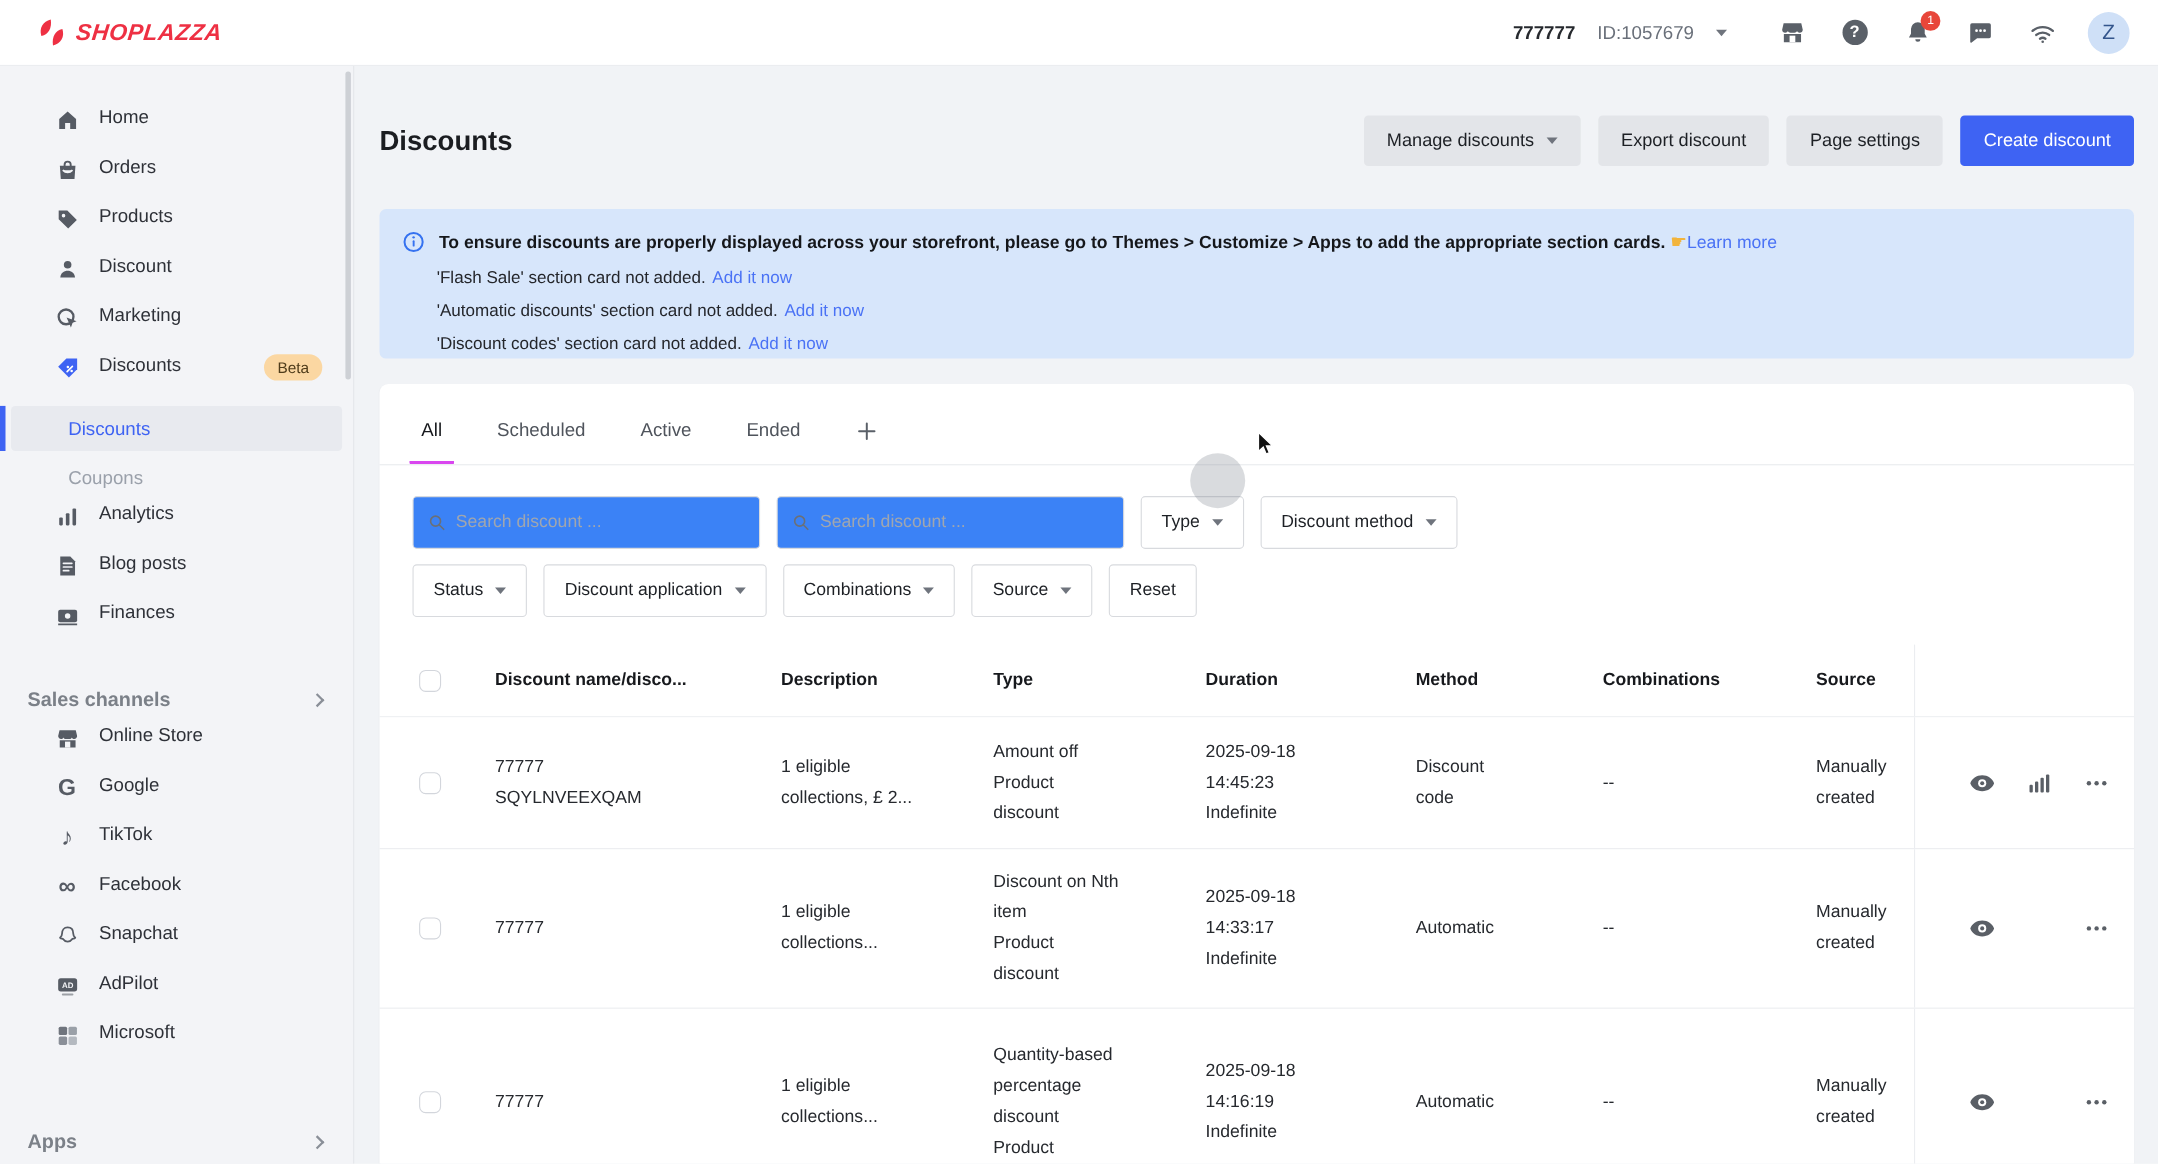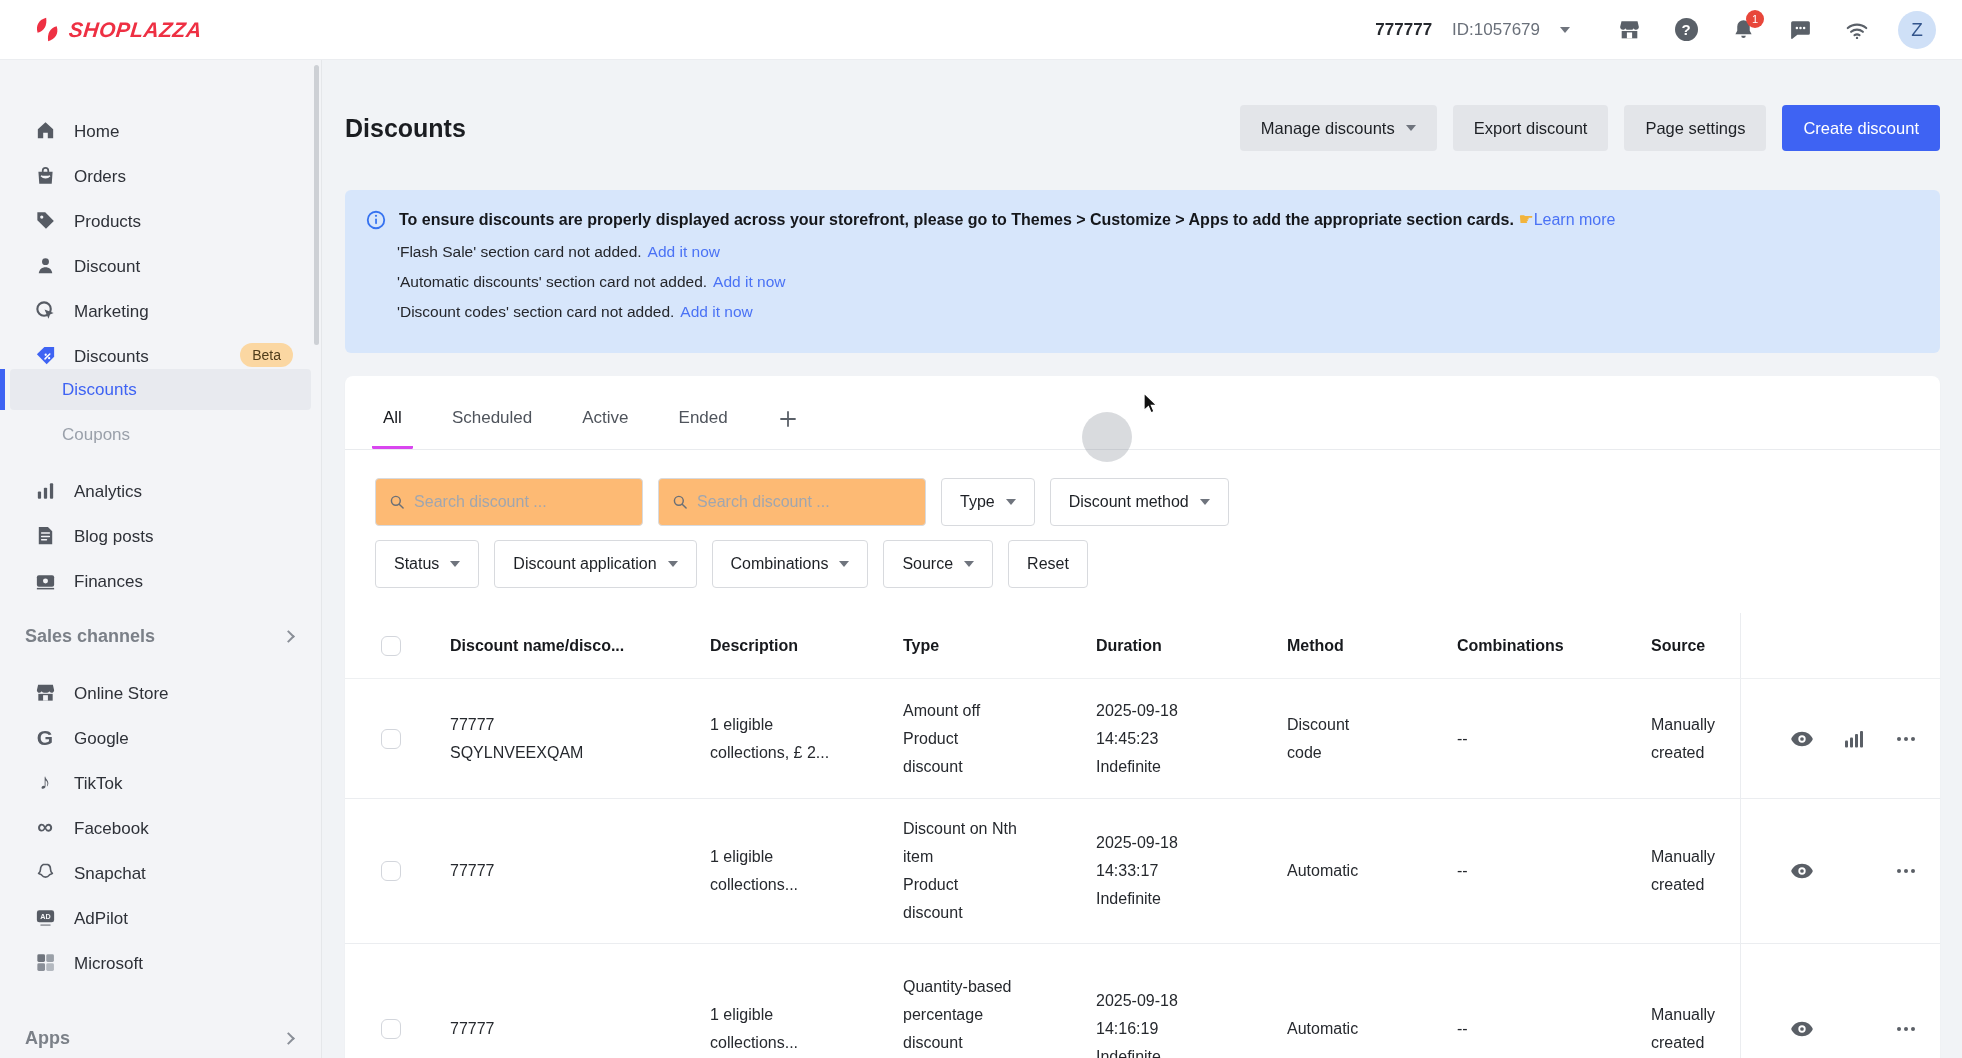--- a/index.html
+++ b/index.html
@@ -20,61 +20,61 @@
   .store-id{font-size:17px;color:#6a707a;}
   .caret{display:inline-block;width:0;height:0;border-left:5px solid transparent;border-right:5px solid transparent;border-top:6px solid #6f747d;}
   .top-icons{display:flex;align-items:center;gap:31px;}
   .icon-btn{position:relative;width:26px;height:26px;display:flex;align-items:center;justify-content:center;color:#5a6068;cursor:pointer;}
   .help-circle{width:23px;height:23px;border-radius:50%;background:#5a6068;color:#fff;display:flex;align-items:center;justify-content:center;font-size:15px;font-weight:700;}
   .badge{position:absolute;top:-7px;right:-8px;min-width:18px;height:18px;border-radius:9px;background:#e8463a;color:#fff;font-size:11px;display:flex;align-items:center;justify-content:center;padding:0 4px;}
   .avatar{width:38px;height:38px;border-radius:50%;background:#cfe0f7;color:#33558c;font-size:19px;font-weight:500;display:flex;align-items:center;justify-content:center;margin-left:28px;cursor:pointer;}
   
   .sidebar{position:absolute;top:60px;left:0;bottom:0;width:322px;background:#f3f4f7;border-right:1px solid #e5e7ea;padding-top:37px;overflow:hidden;}
   .sb-scroll{position:absolute;top:5px;right:2px;width:5px;height:280px;border-radius:3px;background:#cdd0d5;}
-  .nav-item{height:45px;display:flex;align-items:flex-end;padding-left:33px;gap:17px;font-size:17px;color:#2e3138;cursor:pointer;}
+  .nav-item{height:45px;display:flex;align-items:flex-start;padding-left:49px;gap:17px;font-size:17px;color:#2e3138;cursor:pointer;}
   .nav-item .ni-icon{width:24px;height:24px;display:flex;align-items:center;justify-content:center;color:#565b64;flex:0 0 24px;}
   .glyph-icon{font-size:19px;font-weight:700;color:#565b64;line-height:1;}
   .nav-sub{height:45px;display:flex;align-items:center;padding-left:62px;font-size:17px;color:#2e3138;cursor:pointer;position:relative;}
   .nav-sub.active{color:#3e63f3;}
   .nav-sub.active .sub-bg{position:absolute;left:10px;right:10px;top:2px;bottom:2px;background:#e8eaef;border-radius:4px;z-index:0;}
   .nav-sub.active .sub-bar{position:absolute;left:0;top:2px;bottom:2px;width:5px;background:#3e63f3;z-index:1;}
   .nav-sub span{position:relative;z-index:1;}
   .nav-sub.muted{color:#9aa0aa;}
   .beta-badge{margin-left:auto;margin-right:28px;background:#fbd7a2;color:#4f3c1a;font-size:14px;padding:4px 12px;border-radius:13px;}
   .sb-header{height:45px;display:flex;align-items:center;justify-content:space-between;padding:0 28px 0 25px;font-size:18px;color:#7b8088;cursor:pointer;font-weight:bold;}
   .chev-right{width:9px;height:9px;border-top:2px solid #8a8f98;border-right:2px solid #8a8f98;transform:rotate(45deg);}
   .sb-gap22{height:22px;} .sb-gap42{height:42px;}
   
   .main{position:absolute;left:322px;top:60px;right:0;bottom:0;padding:45px 22px 0 23px;overflow:hidden;}
   .page-head{display:flex;align-items:center;height:46px;}
   .page-title{font-size:25px;font-weight:700;color:#1b1d21;}
   .head-actions{margin-left:auto;display:flex;gap:16px;}
   .btn{height:46px;padding:0 21px;border-radius:4px;background:#e3e5e9;font-size:16.5px;color:#1d2025;border:none;display:flex;align-items:center;gap:11px;cursor:pointer;font-family:inherit;}
   .btn-primary{background:#3e63f3;color:#fff;}
   
-  .banner{margin-top:39px;background:#d7e6fb;border-radius:6px;padding:17px 24px 28px 20px;}
+  .banner{margin-top:39px;background:#d7e6fb;border-radius:6px;padding:17px 24px 0 20px;}
   .banner-head{display:flex;align-items:flex-start;gap:12px;line-height:25px;}
   .banner-body{flex:1;}
   .banner-msg{font-weight:700;font-size:16px;color:#15171b;}
   .learn-more{color:#4a72f5;font-size:16px;text-decoration:none;cursor:pointer;white-space:nowrap;}
   .pointer-glyph{color:#f2b43c;font-size:17px;}
   .banner-items{margin:7px 0 0 32px;display:flex;flex-direction:column;gap:4px;}
   .banner-item{font-size:15.5px;color:#24262b;line-height:26px;}
   .banner-link{color:#4a72f5;text-decoration:none;cursor:pointer;margin-left:6px;}
   
   .card{margin-top:23px;background:#fff;border-radius:8px;height:940px;box-shadow:0 1px 2px rgba(20,30,50,.04);}
   .tabs{display:flex;gap:50px;padding:30px 0 0 38px;border-bottom:1px solid #e9ebee;align-items:flex-end;}
   .tab{font-size:17px;color:#4f545c;padding-bottom:20px;cursor:pointer;line-height:23px;}
   .tab.active{color:#17191d;font-weight:500;border-bottom:3px solid #d946ef;border-radius:1.5px;padding-left:11px;padding-right:11px;margin-left:-11px;margin-right:-11px;padding-bottom:17px;}
   .tab-add{padding-bottom:20px;cursor:pointer;color:#5a6068;display:flex;}
   
   .filters{padding:28px 30px 0;}
   .filter-row{display:flex;gap:15px;}
   .filter-row2{margin-top:14px;}
-  .search-box{width:268px;height:48px;border:1px solid #d8dade;border-radius:4px;background:#fdba74;display:flex;align-items:center;padding:0 13px;gap:9px;color:#70757e;}
+  .search-box{width:316px;height:48px;border:1px solid #d8dade;border-radius:4px;background:#3b82f6;display:flex;align-items:center;padding:0 13px;gap:9px;color:#70757e;}
   .search-box input{border:none;outline:none;font-size:16px;width:100%;color:#26292e;background:transparent;font-family:inherit;}
   .search-box input::placeholder{color:#a0a6af;}
   .date-group{height:48px;border:1px solid #d8dade;border-radius:4px;background:#fff;display:flex;align-items:center;width:545px;cursor:pointer;}
   .dg-label{padding:0 21px;font-size:16px;color:#1d2025;}
   .dg-divider{width:1px;align-self:stretch;background:#e3e5e9;}
   .dg-input{flex:1;padding:0 19px;font-size:16px;color:#a0a6af;}
   .dg-dash{color:#8f949d;font-size:16px;}
   .dg-cal{margin-right:17px;color:#3f434a;display:flex;}
   .select-btn{height:48px;border:1px solid #d8dade;border-radius:4px;background:#fff;display:flex;align-items:center;padding:0 18px;gap:11px;font-size:16px;color:#1d2025;cursor:pointer;font-family:inherit;}
   

